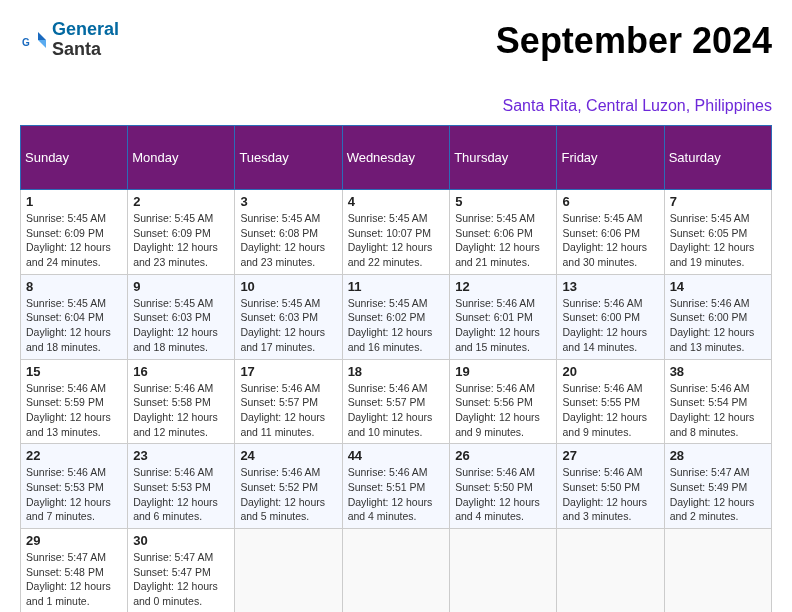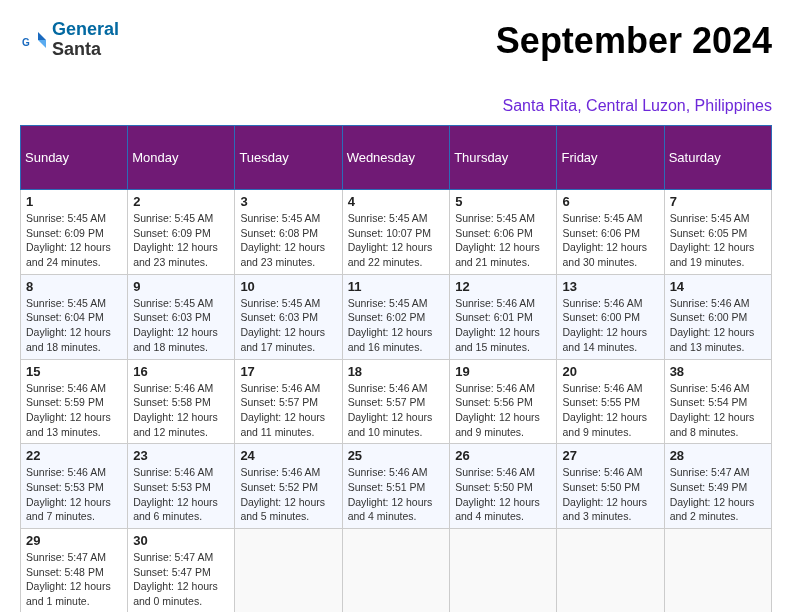--- a/index.html
+++ b/index.html
@@ -315,21 +315,21 @@
       </td>
         <td>
         <span class="day-num">24</span>
         <div class="day-info">
           <span>Sunrise: 5:46 AM</span><br>
           <span>Sunset: 5:52 PM</span><br>
           <span>Daylight: 12 hours and 5 minutes.</span>
         </div>
       </td>
         <td>
-        <span class="day-num">25</span>
+        <span class="day-num">44</span>
         <div class="day-info">
           <span>Sunrise: 5:46 AM</span><br>
           <span>Sunset: 5:51 PM</span><br>
           <span>Daylight: 12 hours and 4 minutes.</span>
         </div>
       </td>
         <td>
         <span class="day-num">26</span>
         <div class="day-info">
           <span>Sunrise: 5:46 AM</span><br>

